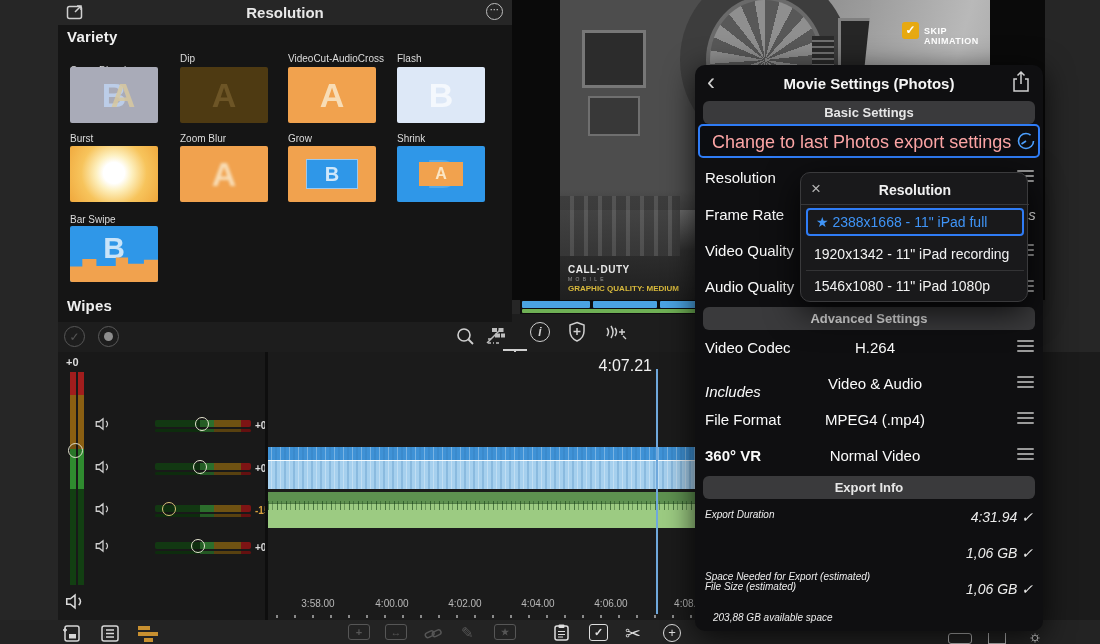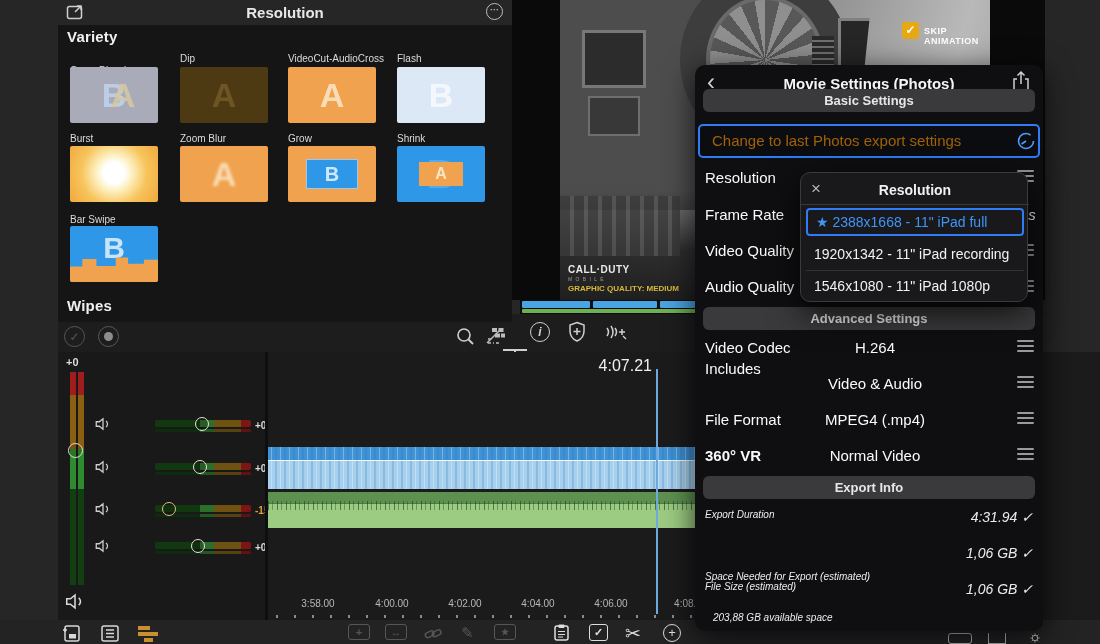--- a/index.html
+++ b/index.html
@@ -366,24 +366,24 @@
   <div class="abs" id="settings-panel">
     <div class="abs" style="left:12px;top:6px;color:#d0d0d0;font-size:24px;line-height:22px;">‹</div>
     <div class="abs" style="left:0;top:10px;width:348px;text-align:center;color:#f5f5f5;font-size:15px;font-weight:bold;">Movie Settings (Photos)</div>
     <div class="abs" style="left:316px;top:5px;">
       <svg width="20" height="24" viewBox="0 0 20 24">
           <path d="M4 9 h-0 M6 9 H3 v12 h14 V9 h-3" fill="none" stroke="#d0d0d0" stroke-width="1.5"></path>
           <path d="M10 2 v12 M6.5 5.5 L10 2 l3.5 3.5" fill="none" stroke="#d0d0d0" stroke-width="1.5"></path>
         </svg>
     </div>
 
-    <div class="sp-bar" style="top:24px;">Basic Settings</div>
+    <div class="sp-bar" style="top:36px;">Basic Settings</div>
 
     <div class="abs" style="left:3px;top:59px;width:342px;height:34px;border:2px solid #2f7cf6;border-radius:5px;background:#0c0d11;">
-      <span class="abs" style="left:12px;top:6px;color:#a16207;font-size:15px;">Change to last Photos export settings</span>
+      <span class="abs" style="left:12px;top:6px;color:#fca5a5;font-size:18px;">Change to last Photos export settings</span>
       <span class="abs" style="left:316px;top:5px;">
         <svg width="20" height="20" viewBox="0 0 20 20">
             <circle cx="10" cy="10" r="7.5" fill="none" stroke="#4da0ff" stroke-width="1.6" stroke-dasharray="40 7"></circle>
             <path d="M10 10 L5.5 13" stroke="#4da0ff" stroke-width="1.6"></path>
           </svg>
       </span>
     </div>
 
     <div class="abs sp-row-label" style="left:10px;top:104px;">Resolution</div>
     <div class="abs sp-row-value" style="left:100px;top:104px;width:210px;">★ 2388x1668 - 11" iPad full</div>
@@ -413,21 +413,21 @@
     <div class="sp-bar" style="top:242px;">Advanced Settings</div>
 
     <div class="abs sp-row-label" style="left:10px;top:274px;">Video Codec</div>
     <div class="abs sp-row-value" style="left:100px;top:274px;width:160px;">H.264</div>
     <div class="abs hamb" style="left:322px;top:272px;">
         <i></i>
         <i></i>
         <i></i>
       </div>
 
-    <div class="abs sp-row-label" style="left:10px;top:295px;">Includes</div>
+    <div class="abs sp-row-label" style="left:10px;top:318px;font-style:italic;">Includes</div>
     <div class="abs sp-row-value" style="left:100px;top:310px;width:160px;">Video &amp; Audio</div>
     <div class="abs hamb" style="left:322px;top:308px;">
         <i></i>
         <i></i>
         <i></i>
       </div>
 
     <div class="abs sp-row-label" style="left:10px;top:346px;">File Format</div>
     <div class="abs sp-row-value" style="left:100px;top:346px;width:160px;">MPEG4 (.mp4)</div>
     <div class="abs hamb" style="left:322px;top:344px;">

